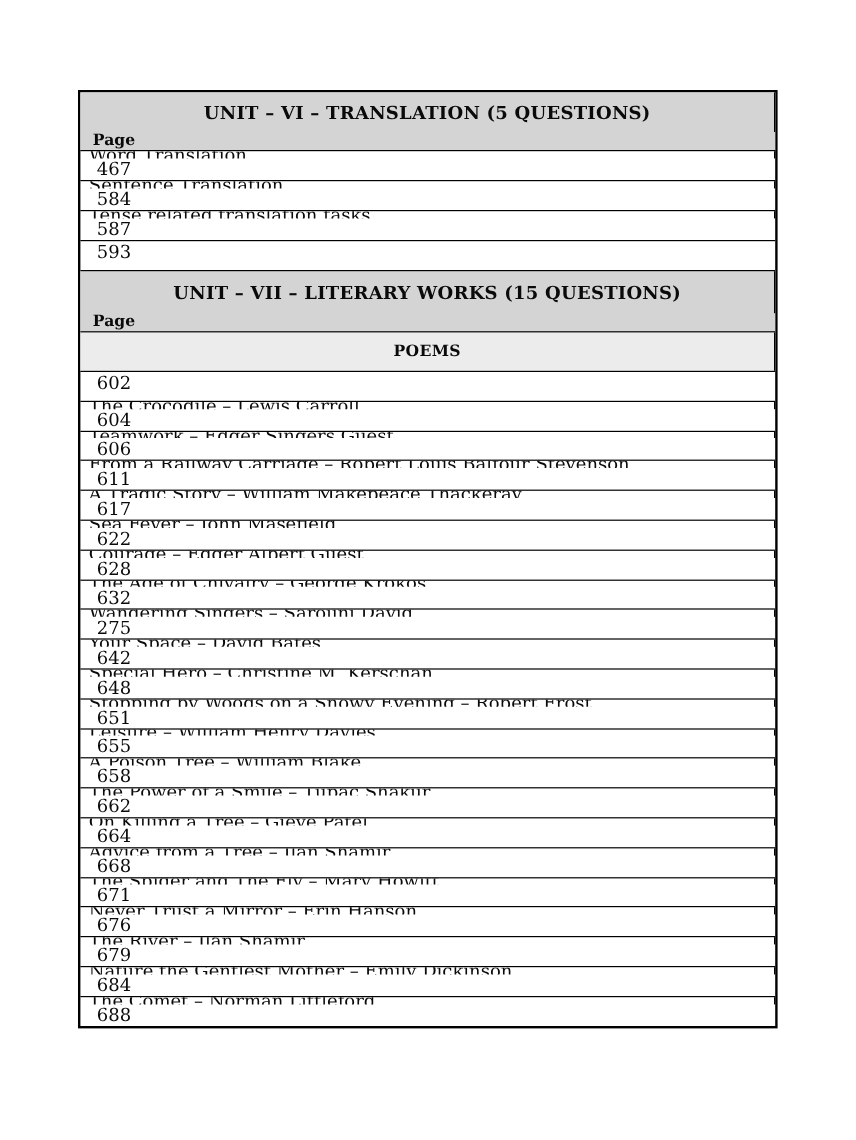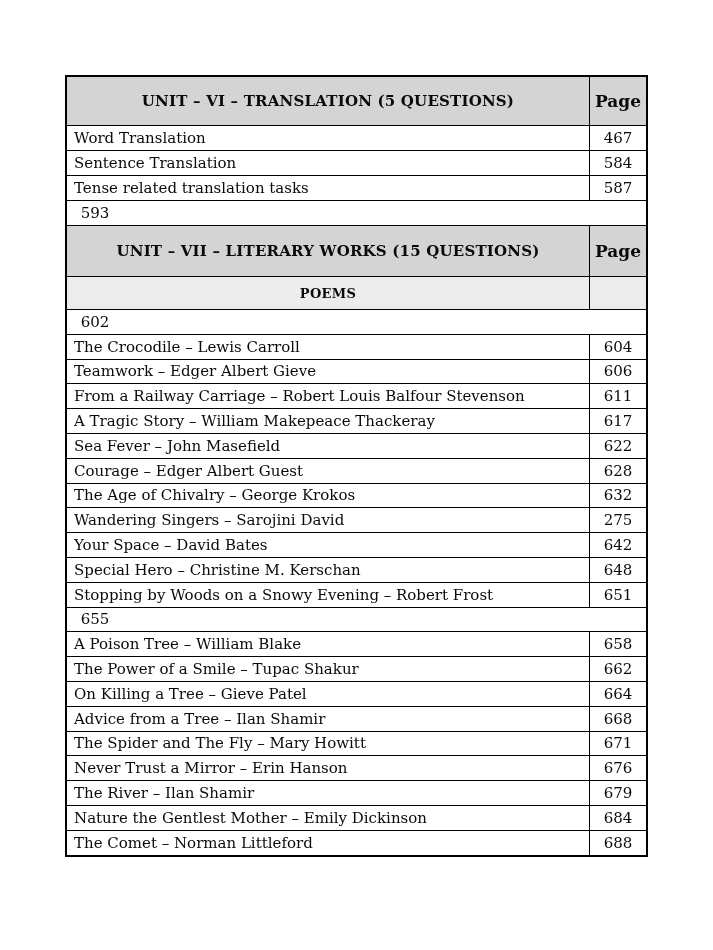--- a/index.html
+++ b/index.html
@@ -15,39 +15,39 @@
     background: #ffffff;
     overflow: hidden;
   }
   .toc-table {
     position: absolute;
     left: 65px; top: 75px;
     width: 583px;
     border: 2px solid #000000;
     background: #ffffff;
   }
-  .row { display: flex; border-top: 1px solid #000000; }
+  .row { display: flex; border-top: 1px solid #000000; flex-direction: column; }
   .row:first-child { border-top: none; }
   .cell { display: flex; align-items: center; overflow: hidden; }
   .title-cell {
     flex: 1;
     padding: 0 7px;
     border-right: 1px solid #000000;
     white-space: nowrap;
   }
   .page-cell { width: 56px; justify-content: center; }
   .header-row { height: 48px; background: #d4d4d4; }
   .header-row.second { height: 51px; }
   .header-title {
     justify-content: center;
     font-weight: bold;
     font-size: 15px;
     letter-spacing: 0.2px;
   }
-  .header-page { font-weight: bold; font-size: 17px; }
+  .header-page { font-weight: bold; font-size: 13px; }
   .subheader-row { height: 33px; background: #ececec; }
   .subheader-title {
     justify-content: center;
     font-weight: bold;
     font-size: 13px;
     letter-spacing: 0.3px;
   }
   .data-row { height: 25px; font-size: 15px; }
   .data-row.poem { height: 24.8px; }
   .page-num { font-size: 15px; }
@@ -85,21 +85,21 @@
         <div class="cell page-cell"></div>
       </div>
       <div class="row data-row poem">
         <div class="cell page-cell page-num">602</div>
       </div>
       <div class="row data-row poem">
         <div class="cell title-cell">The Crocodile – Lewis Carroll</div>
         <div class="cell page-cell page-num">604</div>
       </div>
       <div class="row data-row poem">
-        <div class="cell title-cell">Teamwork – Edger Albert Gieve</div>
+        <div class="cell title-cell">Teamwork – Edger Singers Guest</div>
         <div class="cell page-cell page-num">606</div>
       </div>
       <div class="row data-row poem">
         <div class="cell title-cell">From a Railway Carriage – Robert Louis Balfour Stevenson</div>
         <div class="cell page-cell page-num">611</div>
       </div>
       <div class="row data-row poem">
         <div class="cell title-cell">A Tragic Story – William Makepeace Thackeray</div>
         <div class="cell page-cell page-num">617</div>
       </div>
@@ -125,20 +125,21 @@
       </div>
       <div class="row data-row poem">
         <div class="cell title-cell">Special Hero – Christine M. Kerschan</div>
         <div class="cell page-cell page-num">648</div>
       </div>
       <div class="row data-row poem">
         <div class="cell title-cell">Stopping by Woods on a Snowy Evening – Robert Frost</div>
         <div class="cell page-cell page-num">651</div>
       </div>
       <div class="row data-row poem">
+        <div class="cell title-cell">Leisure – William Henry Davies</div>
         <div class="cell page-cell page-num">655</div>
       </div>
       <div class="row data-row poem">
         <div class="cell title-cell">A Poison Tree – William Blake</div>
         <div class="cell page-cell page-num">658</div>
       </div>
       <div class="row data-row poem">
         <div class="cell title-cell">The Power of a Smile – Tupac Shakur</div>
         <div class="cell page-cell page-num">662</div>
       </div>

